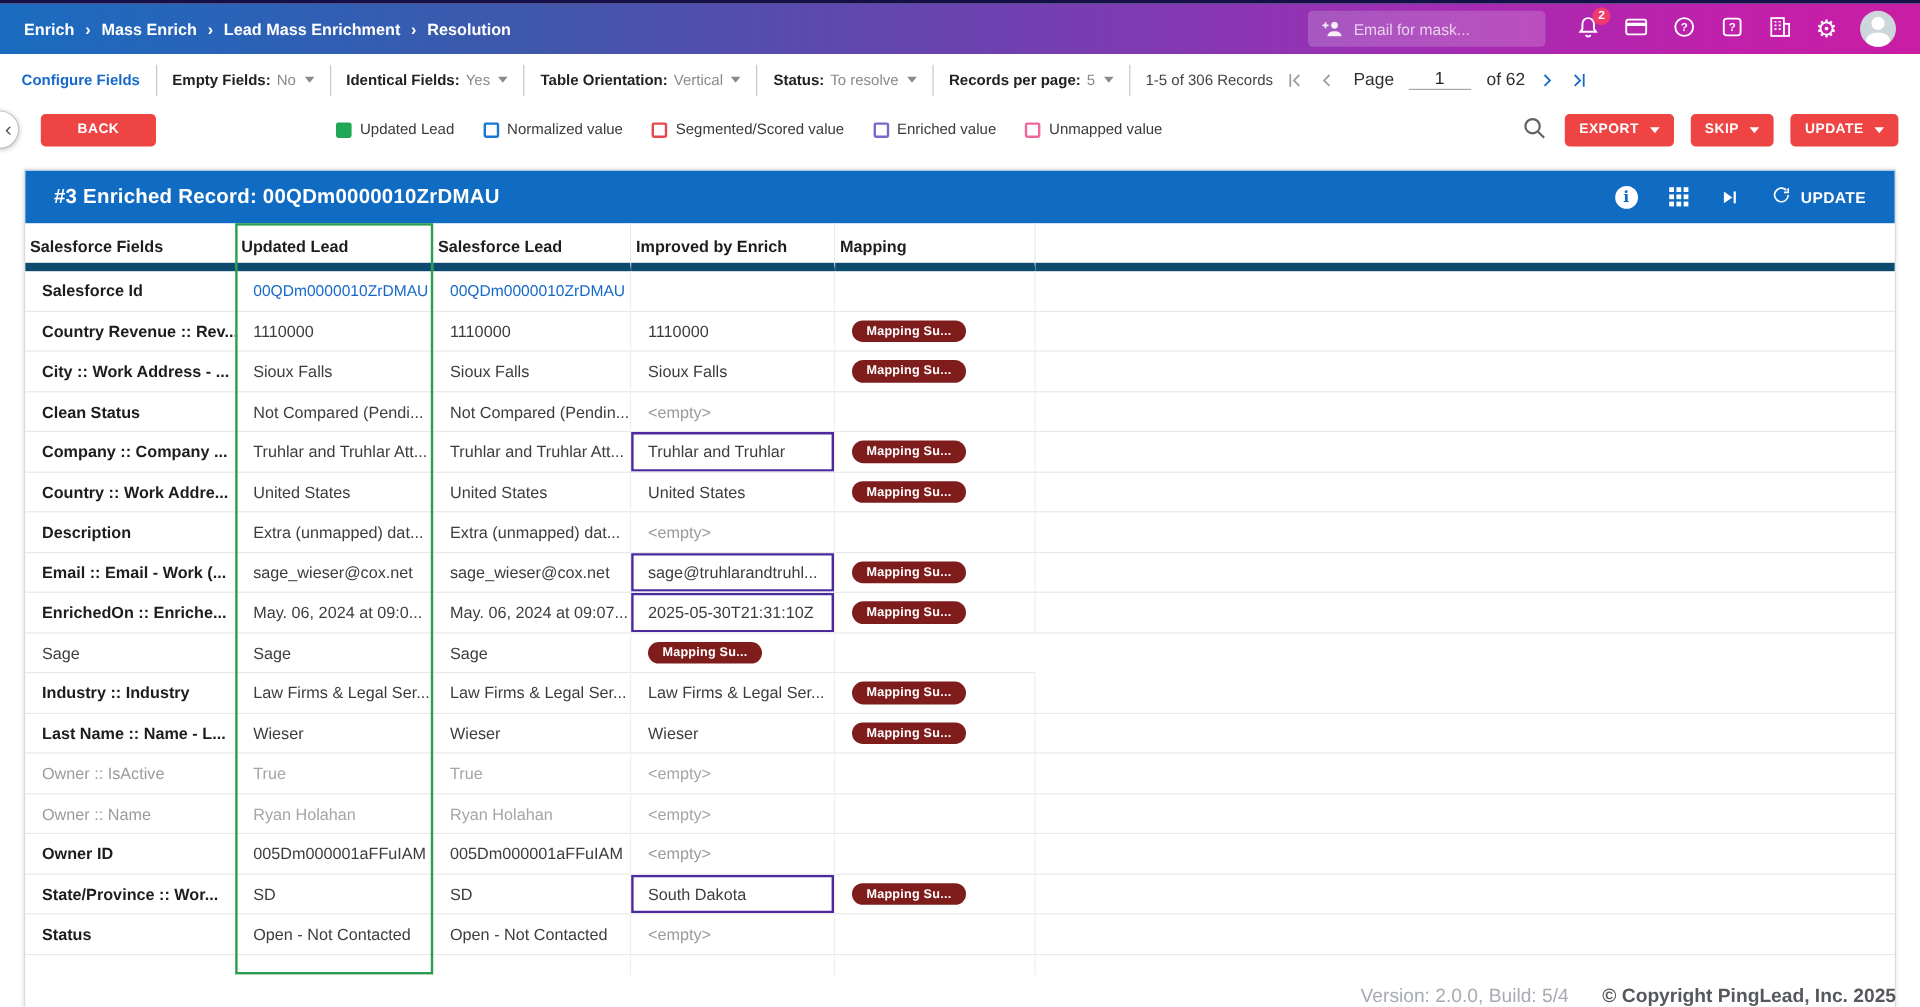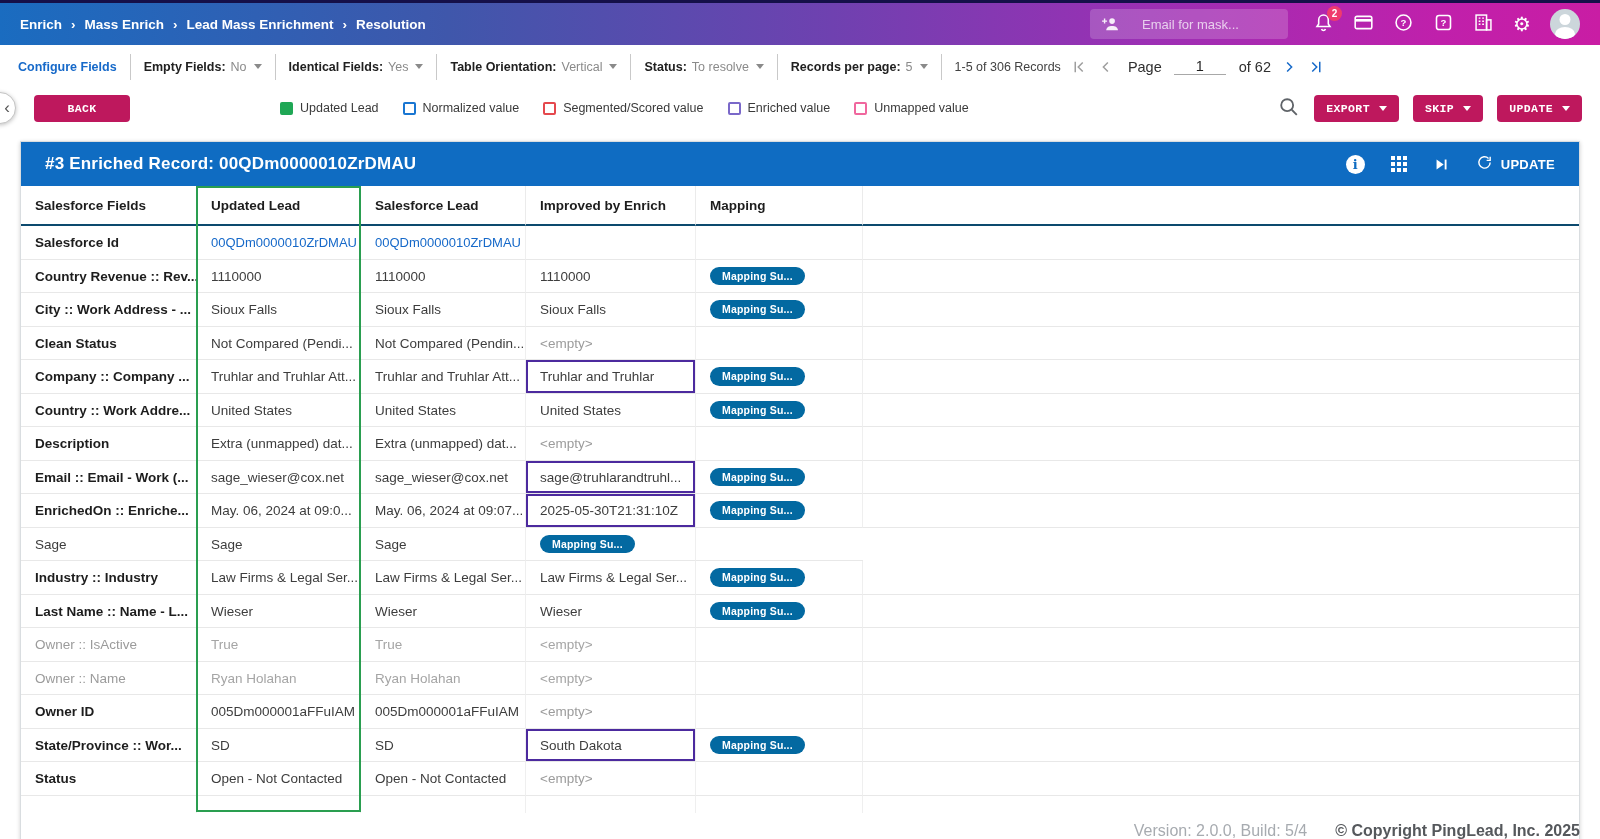--- a/index.html
+++ b/index.html
@@ -7,21 +7,21 @@
   body{overflow:hidden;background:#fff;font-family:"Liberation Sans","DejaVu Sans",sans-serif;position:relative}
 
   
   .topbar{height:45px;border-top:3px solid #151049;
     background:linear-gradient(90deg,#1a6cc0 0%,#3f57ab 28%,#6f41b0 52%,#9c2fb4 72%,#c020ab 90%,#c91da4 100%);
     display:flex;align-items:center;padding:0 20px}
   .breadcrumb{display:flex;align-items:center;gap:9px;color:#fff;font-size:13.5px;font-weight:bold}
   .crumb{cursor:pointer;white-space:nowrap}
   .topbar-right{margin-left:auto;display:flex;align-items:center;gap:19px}
   .mask-input{display:flex;align-items:center;background:rgba(255,255,255,.18);border-radius:4px;height:30px;width:198px;padding:0 10px;margin-right:6px}
-  .mask-input input{background:transparent;border:none;outline:none;color:#fff;font-size:13px;width:140px;margin-left:22px;font-family:inherit}
+  .mask-input input{background:transparent;border:none;outline:none;color:#fff;font-size:13px;width:140px;margin-left:8px;font-family:inherit}
   .mask-input input::placeholder{color:rgba(255,255,255,.72)}
   .tbtn{background:none;border:none;padding:0;color:#fff;cursor:pointer;position:relative;display:flex;align-items:center}
   .nbadge{position:absolute;top:-6px;right:-8px;background:#ef3b6d;color:#fff;font-size:10px;font-weight:bold;min-width:15px;height:15px;border-radius:8px;display:flex;align-items:center;justify-content:center;padding:0 3px}
   .gear{font-size:20px;line-height:1;font-family:"DejaVu Sans",sans-serif}
   .avatar{width:30px;height:30px;border-radius:50%;background:#ccd6db;position:relative;overflow:hidden;border:none;cursor:pointer;flex:none}
   .av-head{position:absolute;top:5px;left:50%;transform:translateX(-50%);width:11px;height:11px;border-radius:50%;background:#fff}
   .av-body{position:absolute;top:18px;left:50%;transform:translateX(-50%);width:20px;height:14px;border-radius:50%;background:#fff}
 
   
   .toolbar{height:43px;display:flex;align-items:center;padding:0 18px;font-size:12.5px}
@@ -33,21 +33,21 @@
   .fvalue{color:#8a8a8a;margin-left:5px}
   .caret{width:0;height:0;border-left:4px solid transparent;border-right:4px solid transparent;border-top:5px solid #8a8a8a;margin-left:7px;display:inline-block}
   .records{color:#424242;white-space:nowrap}
   .pg-icon{display:flex;align-items:center;margin-left:9px;cursor:pointer;background:none;border:none;padding:0}
   .pg-label{font-size:14.5px;color:#2f2f2f;margin-left:13px;white-space:nowrap}
   .pg-input{width:52px;border:none;border-bottom:1px solid #a8a8a8;text-align:center;font-size:14.5px;color:#1f1f1f;margin-left:12px;outline:none;font-family:inherit;background:transparent}
 
   
   .action-row{height:38px;display:flex;align-items:center;padding:0 18px;position:relative;margin-top:1px}
   .nav-circle{position:absolute;left:-16px;top:3px;width:32px;height:32px;border-radius:50%;background:#fff;border:1px solid #c4c4c4;box-shadow:0 1px 4px rgba(0,0,0,.25);color:#555;font-size:17px;display:flex;align-items:center;justify-content:center;padding-left:14px;cursor:pointer;z-index:20}
-  .btn{background:#be185d;color:#fff;border:none;border-radius:4px;height:27px;font-weight:bold;font-size:11.5px;letter-spacing:.4px;display:inline-flex;align-items:center;justify-content:center;cursor:pointer;font-family:Liberation Mono, monospace}
+  .btn{background:#ef4444;color:#fff;border:none;border-radius:4px;height:27px;font-weight:bold;font-size:11.5px;letter-spacing:.4px;display:inline-flex;align-items:center;justify-content:center;cursor:pointer;font-family:Liberation Sans, sans-serif}
   .back{width:96px;margin-left:16px}
   .legend{display:flex;align-items:center;gap:24px;margin-left:150px}
   .lg-item{display:flex;align-items:center;gap:7px}
   .sw{width:13px;height:13px;border-radius:2px;border:2px solid;display:inline-block;flex:none}
   .lg-label{font-size:12.5px;color:#3a3a3a;white-space:nowrap}
   .search{margin-left:auto;cursor:pointer;display:flex;background:none;border:none;padding:0}
   .btn.dd{padding:0 12px;margin-left:14px}
   .caret.w{border-top-color:#fff;margin-left:9px}
 
   
@@ -56,32 +56,32 @@
   .card-head h2{font-size:17px;font-weight:600;letter-spacing:.2px}
   .card-icons{margin-left:auto;display:flex;align-items:center;gap:26px}
   .info-ic{width:19px;height:19px;border-radius:50%;background:#fff;color:#0f6cc2;display:flex;align-items:center;justify-content:center;font-weight:bold;font-size:13px;font-family:"DejaVu Serif",serif;cursor:pointer;border:none}
   .grid-ic{display:inline-grid;grid-template-columns:repeat(3,4px);gap:2px;cursor:pointer;background:none;border:none;padding:0}
   .grid-ic i{width:4px;height:4px;background:#fff;display:block}
   .iconbtn{background:none;border:none;padding:0;cursor:pointer;display:flex;align-items:center}
   .upd{background:none;border:none;color:#fff;display:flex;align-items:center;gap:8px;font-weight:bold;font-size:13px;cursor:pointer;font-family:inherit;letter-spacing:.3px}
 
   .tablewrap{position:relative;height:626px}
   .grid-cols{display:grid;grid-template-columns:176px 164px 165px 170px 167px 1fr}
-  .hcell{height:40px;line-height:40px;padding-left:14px;font-weight:bold;font-size:13.5px;color:#1d1d1d;border-bottom:2px solid #0c4a6e;border-right:1px solid #ebebeb;white-space:nowrap;overflow:hidden}
+  .hcell{height:40px;line-height:40px;padding-left:4px;font-weight:bold;font-size:13.5px;color:#1d1d1d;border-bottom:7px solid #0c4a6e;border-right:1px solid #ebebeb;white-space:nowrap;overflow:hidden}
   .hcell:last-child{border-right:none}
   .cell{height:33.5px;line-height:33.5px;padding-left:14px;font-size:13.5px;color:#3d3d3d;border-bottom:1px solid #e8e8e8;border-right:1px solid #efefef;white-space:nowrap;overflow:hidden}
   .cell:last-child{border-right:none}
   .fcell{font-weight:bold;color:#1d1d1d}
   .muted .cell{color:#a5a5a5}
   .muted .fcell{font-weight:normal;color:#9b9b9b}
   .link{color:#1669c9;font-size:13px;cursor:pointer}
   .empty{color:#9b9b9b}
   .boxed{box-shadow:inset 0 0 0 2px #4c2a9e}
   .mapcell{display:flex;align-items:center}
-  .mbadge{background:#0369a1;color:#fff;font-size:10.5px;font-weight:bold;padding:4px 12px;border-radius:11px;cursor:pointer;letter-spacing:.2px;line-height:1}
+  .mbadge{background:#7f1d1d;color:#fff;font-size:10.5px;font-weight:bold;padding:4px 12px;border-radius:11px;cursor:pointer;letter-spacing:.2px;line-height:1}
   .partial .cell{height:17px;border-bottom:none}
   .green-col{position:absolute;top:0;left:175px;width:165px;height:100%;border:2px solid #2a9e50;pointer-events:none;z-index:5}
 
   .footer{position:absolute;top:822px;right:20px;display:flex;gap:28px;font-size:16px;color:#a7abb0;white-space:nowrap}
   .footer .copy{color:#55585c;font-weight:bold}
 </style>
 </head>
 <body>
 
 <header class="topbar">

